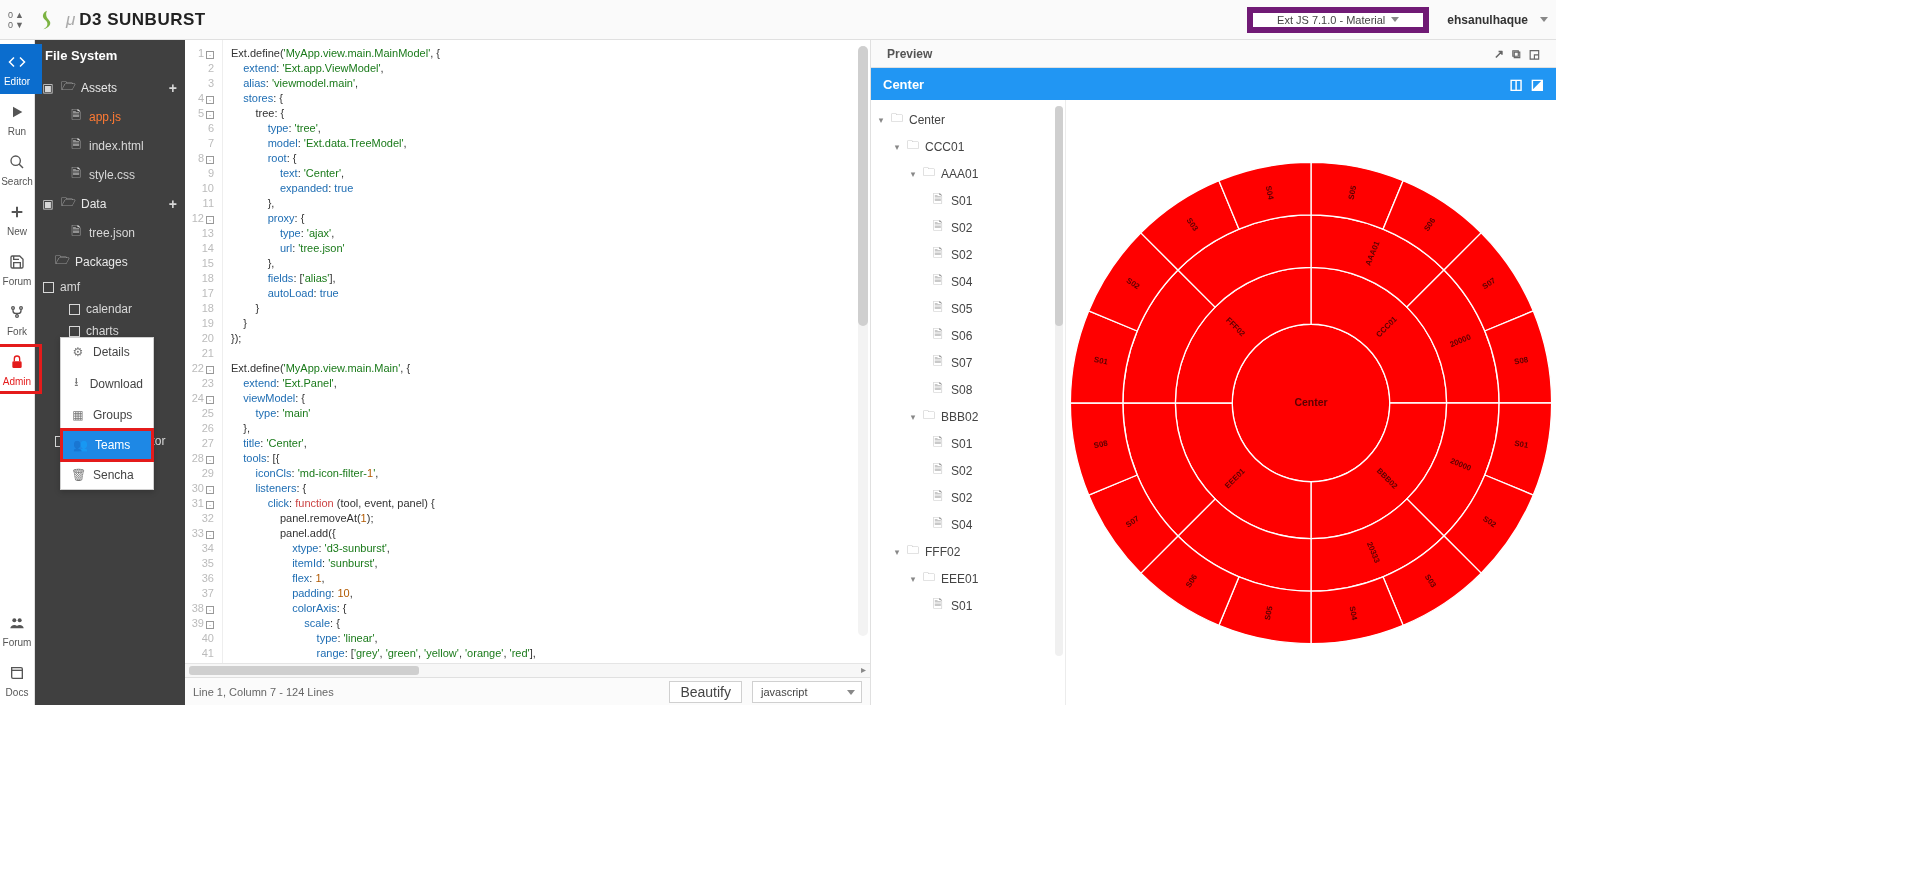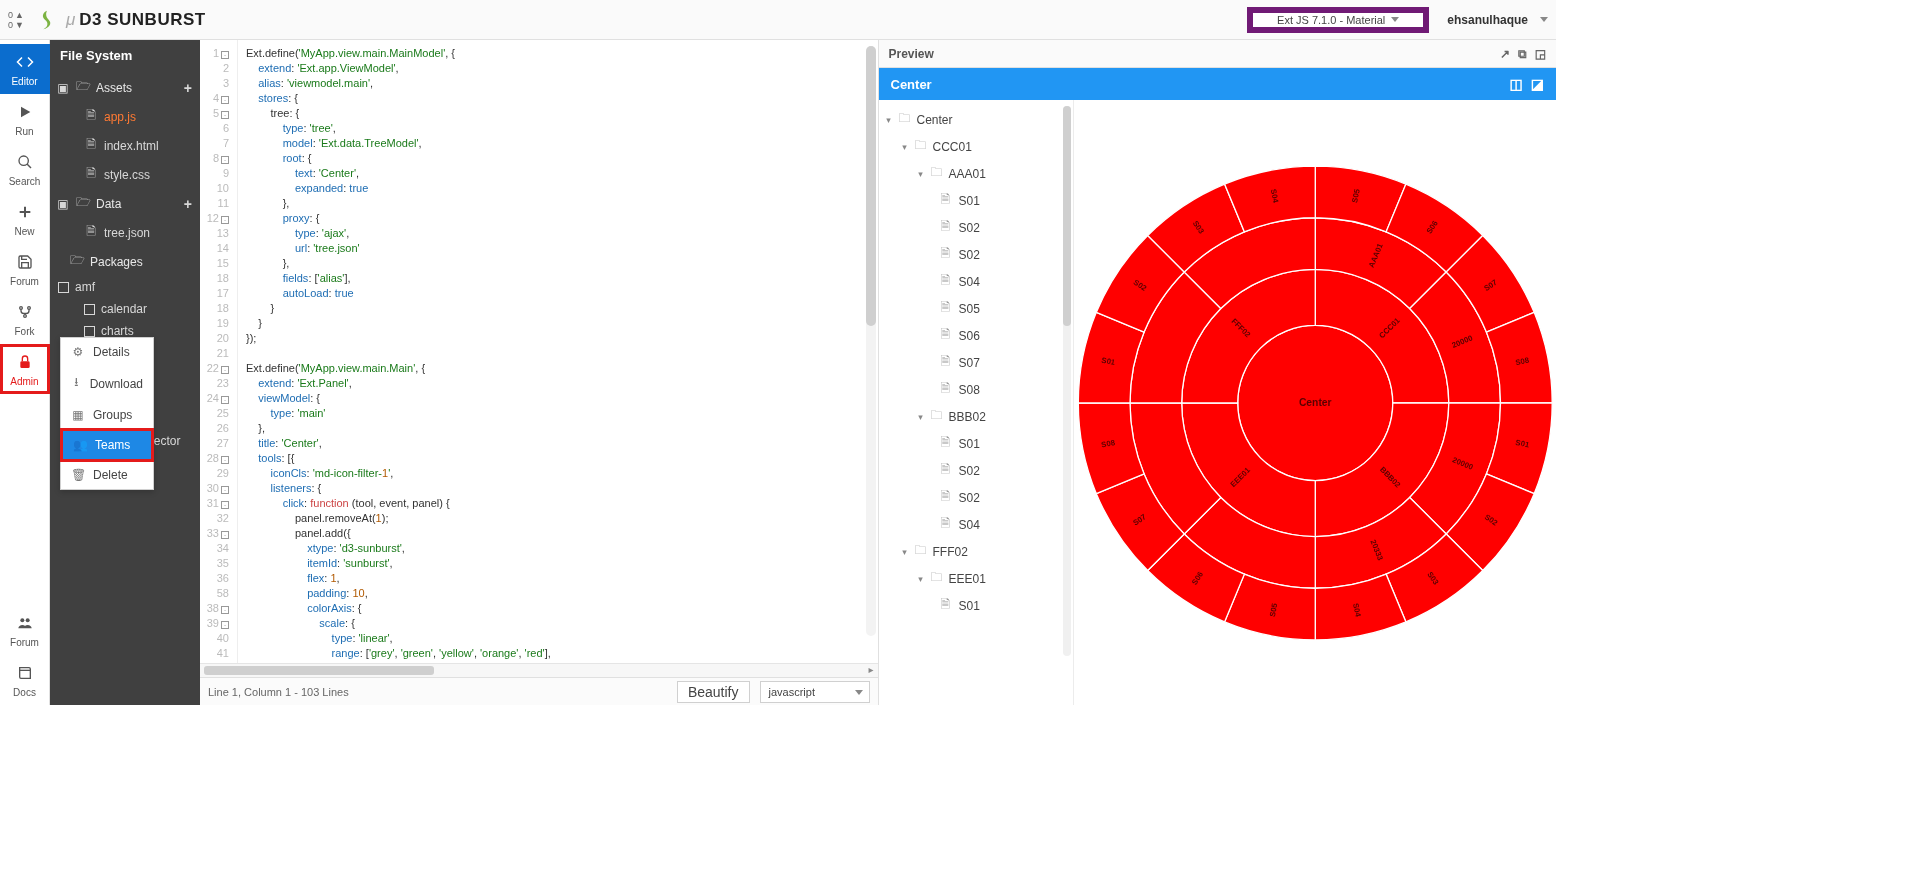--- a/index.html
+++ b/index.html
@@ -16,21 +16,21 @@
 .topbar .title { font-size:17px; font-weight:700; color:#222; letter-spacing:.5px;}
 .topbar .spacer { flex:1; }
 .topbar .framework-select { height:26px; border:6px solid #701a75; background:#fff; display:flex; align-items:center; padding:0 24px; font-size:11px; color:#444; min-width:140px; justify-content:space-between; }
 .topbar .user { margin-left:18px; margin-right:6px; font-size:12px; color:#333; font-weight:600; }
 .topbar .caret { border-left:4px solid transparent; border-right:4px solid transparent; border-top:5px solid #888; margin-left:6px;}
 
 
 .main { flex:1; display:flex; min-height:0; }
 
 
-.actbar { width:50px; background:#fff; border-right:1px solid #e0e0e0; display:flex; flex-direction:column; align-items:center; padding-top:4px; position:relative;}
+.actbar { width:35px; background:#fff; border-right:1px solid #e0e0e0; display:flex; flex-direction:column; align-items:center; padding-top:4px; position:relative;}
 .actbar .tool { width:50px; height:50px; display:flex; flex-direction:column; align-items:center; justify-content:center; cursor:pointer; color:#555; font-size:10px; gap:4px;}
 .actbar .tool .ic { width:20px; height:20px; display:flex; align-items:center; justify-content:center;}
 .actbar .tool.active { background:#0b6dce; color:#fff; }
 .actbar .tool.admin { border:3px solid #e41b1b; }
 .actbar .bottom-tools { margin-top:auto; }
 
 
 .sidebar { width:150px; background:#404040; color:#d8d8d8; display:flex; flex-direction:column; font-size:12px; overflow-y:auto;}
 .sidebar .sb-title { padding:8px 10px 10px; font-size:13px; font-weight:700; color:#fff;}
 .sidebar .node { display:flex; align-items:center; padding:4px 8px; gap:6px; cursor:pointer; white-space:nowrap;}
@@ -66,21 +66,21 @@
 .scroll-h .thumb { position:absolute; top:2px; left:4px; height:9px; width:230px; background:#cfcfcf; border-radius:3px;}
 .scroll-h .rarr { position:absolute; right:4px; top:0; color:#888; font-size:10px;}
 .ed-status { height:28px; display:flex; align-items:center; border-top:1px solid #e0e0e0; font-size:11px; color:#666; padding:0 8px; gap:10px; background:#fbfbfb;}
 .ed-status .spacer { flex:1;}
 .ed-status button { height:22px; border:1px solid #d0d0d0; background:#fff; font-size:14px; padding:0 10px; color:#444;}
 .ed-status .langsel { height:22px; border:1px solid #d0d0d0; background:#fff; font-size:11px; padding:0 22px 0 8px; color:#444; position:relative; min-width:110px; display:flex; align-items:center;}
 .ed-status .langsel:after { content:""; position:absolute; right:6px; top:8px; border-left:4px solid transparent; border-right:4px solid transparent; border-top:5px solid #888;}
 
 
 .preview-col { flex:1; display:flex; flex-direction:column; min-width:0;}
-.preview-hdr { height:28px; display:flex; align-items:center; padding:0 10px; border-bottom:1px solid #e0e0e0; background:#fafafa; font-size:12px; color:#555; font-weight:600;}
+.preview-hdr { height:28px; display:flex; align-items:center; padding:0 16px; border-bottom:1px solid #e0e0e0; background:#fafafa; font-size:12px; color:#555; font-weight:600;}
 .preview-hdr .spacer { flex:1;}
 .preview-hdr .hic { margin-left:8px; color:#666; cursor:pointer;}
 .panel-title { background:#2196f3; color:#fff; height:32px; display:flex; align-items:center; padding:0 12px; font-size:13px; font-weight:600;}
 .panel-title .spacer{flex:1;}
 .panel-title .tic { margin-left:8px; font-size:14px; cursor:pointer;}
 .preview-body { flex:1; display:flex; min-height:0;}
 .treepanel { width:195px; border-right:1px solid #ececec; overflow-y:auto; padding:6px 0; position:relative;}
 .treepanel .vscroll { position:absolute; right:2px; top:6px; width:8px; height:550px; background:#f0f0f0; border-radius:4px;}
 .treepanel .vscroll .vthumb { position:absolute; top:0; width:8px; height:220px; background:#cfcfcf; border-radius:4px;}
 .tnode { display:flex; align-items:center; padding:3px 4px; font-size:12px; color:#444; gap:4px; cursor:pointer;}
@@ -291,21 +291,21 @@
       <div class="item">
           <span class="mic">▦</span>
           <span>Groups</span>
         </div>
       <div class="item teams">
           <span class="mic">👥</span>
           <span>Teams</span>
         </div>
       <div class="item">
           <span class="mic">🗑</span>
-          <span>Delete</span>
+          <span>Sencha</span>
         </div>
     </div>
 
     <div class="editor-col">
       <div class="code-wrap">
         <div class="gutter" id="gutter">
             <div class="ln">1<span class="fold">-</span></div>
             <div class="ln">2</div>
             <div class="ln">3</div>
             <div class="ln">4<span class="fold">-</span></div>
@@ -334,38 +334,38 @@
             <div class="ln">27</div>
             <div class="ln">28<span class="fold">-</span></div>
             <div class="ln">29</div>
             <div class="ln">30<span class="fold">-</span></div>
             <div class="ln">31<span class="fold">-</span></div>
             <div class="ln">32</div>
             <div class="ln">33<span class="fold">-</span></div>
             <div class="ln">34</div>
             <div class="ln">35</div>
             <div class="ln">36</div>
-            <div class="ln">58</div>
+            <div class="ln">37</div>
             <div class="ln">38<span class="fold">-</span></div>
             <div class="ln">39<span class="fold">-</span></div>
             <div class="ln">40</div>
             <div class="ln">41</div>
             <div class="ln">42</div>
           </div>
         <div class="code" id="code-area"><div>Ext.define(<span class="str">'MyApp.view.main.MainModel'</span>, {</div><div>    <span class="kw">extend</span>: <span class="str">'Ext.app.ViewModel'</span>,</div><div>    <span class="kw">alias</span>: <span class="str">'viewmodel.main'</span>,</div><div>    <span class="kw">stores</span>: {</div><div>        tree: {</div><div>            <span class="kw">type</span>: <span class="str">'tree'</span>,</div><div>            <span class="kw">model</span>: <span class="str">'Ext.data.TreeModel'</span>,</div><div>            <span class="kw">root</span>: {</div><div>                <span class="kw">text</span>: <span class="str">'Center'</span>,</div><div>                <span class="kw">expanded</span>: <span class="bool">true</span></div><div>            },</div><div>            <span class="kw">proxy</span>: {</div><div>                <span class="kw">type</span>: <span class="str">'ajax'</span>,</div><div>                <span class="kw">url</span>: <span class="str">'tree.json'</span></div><div>            },</div><div>            <span class="kw">fields</span>: [<span class="str">'alias'</span>],</div><div>            <span class="kw">autoLoad</span>: <span class="bool">true</span></div><div>        }</div><div>    }</div><div>});</div><div>&nbsp;</div><div>Ext.define(<span class="str">'MyApp.view.main.Main'</span>, {</div><div>    <span class="kw">extend</span>: <span class="str">'Ext.Panel'</span>,</div><div>    <span class="kw">viewModel</span>: {</div><div>        <span class="kw">type</span>: <span class="str">'main'</span></div><div>    },</div><div>    <span class="kw">title</span>: <span class="str">'Center'</span>,</div><div>    <span class="kw">tools</span>: [{</div><div>        <span class="kw">iconCls</span>: <span class="str">'md-icon-filter-<span class="num">1</span>'</span>,</div><div>        <span class="kw">listeners</span>: {</div><div>            <span class="kw">click</span>: <span class="fn">function</span> (tool, event, panel) {</div><div>                panel.removeAt(<span class="num">1</span>);</div><div>                panel.add({</div><div>                    <span class="kw">xtype</span>: <span class="str">'d3-sunburst'</span>,</div><div>                    <span class="kw">itemId</span>: <span class="str">'sunburst'</span>,</div><div>                    <span class="kw">flex</span>: <span class="num">1</span>,</div><div>                    <span class="kw">padding</span>: <span class="num">10</span>,</div><div>                    <span class="kw">colorAxis</span>: {</div><div>                        <span class="kw">scale</span>: {</div><div>                            <span class="kw">type</span>: <span class="str">'linear'</span>,</div><div>                            <span class="kw">range</span>: [<span class="str">'grey'</span>, <span class="str">'green'</span>, <span class="str">'yellow'</span>, <span class="str">'orange'</span>, <span class="str">'red'</span>],</div><div>                            <span class="kw">maximum</span>: <span class="num">5</span>,</div></div>
         <div class="editor-vscroll">
             <div class="evthumb"></div>
           </div>
       </div>
       <div class="scroll-h">
           <div class="thumb"></div>
           <span class="rarr">▸</span>
         </div>
       <div class="ed-status">
-        <span>Line 1, Column 1 - 103 Lines</span>
+        <span>Line 1, Column 7 - 124 Lines</span>
         <div class="spacer"></div>
         <button>Beautify</button>
         <div class="langsel">
             <span>javascript</span>
           </div>
       </div>
     </div>
 
     <div class="preview-col">
       <div class="preview-hdr">

